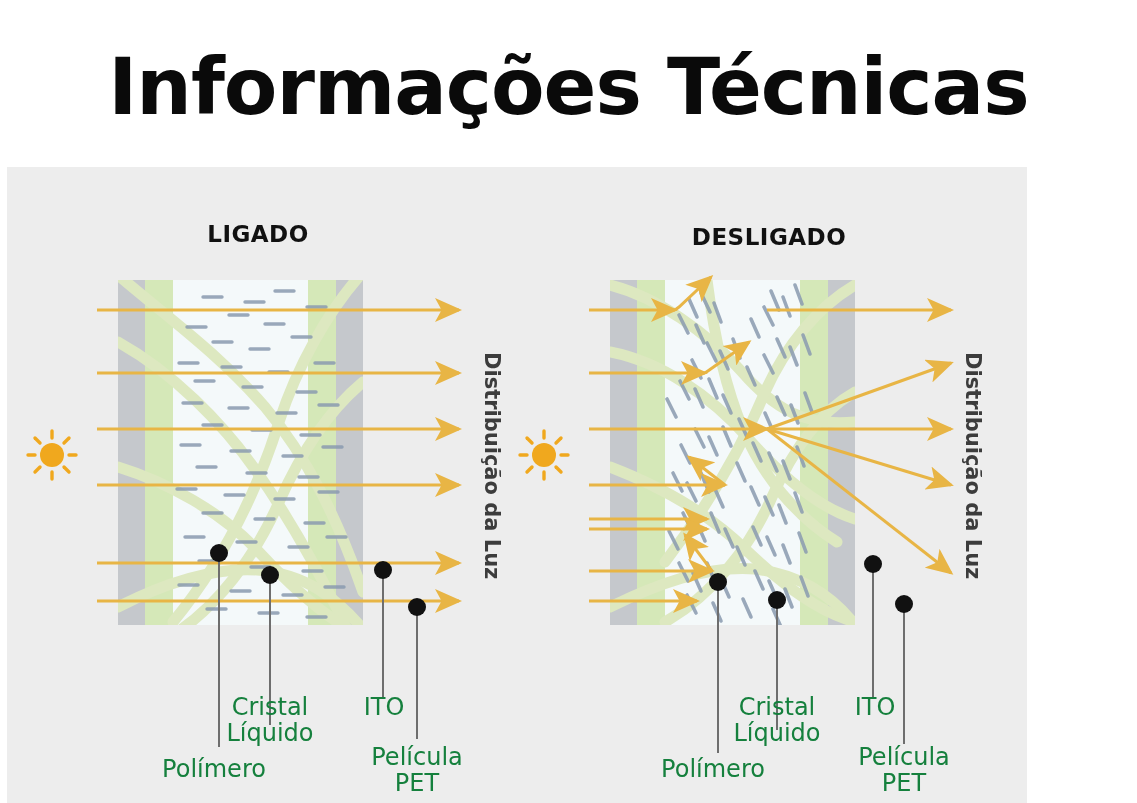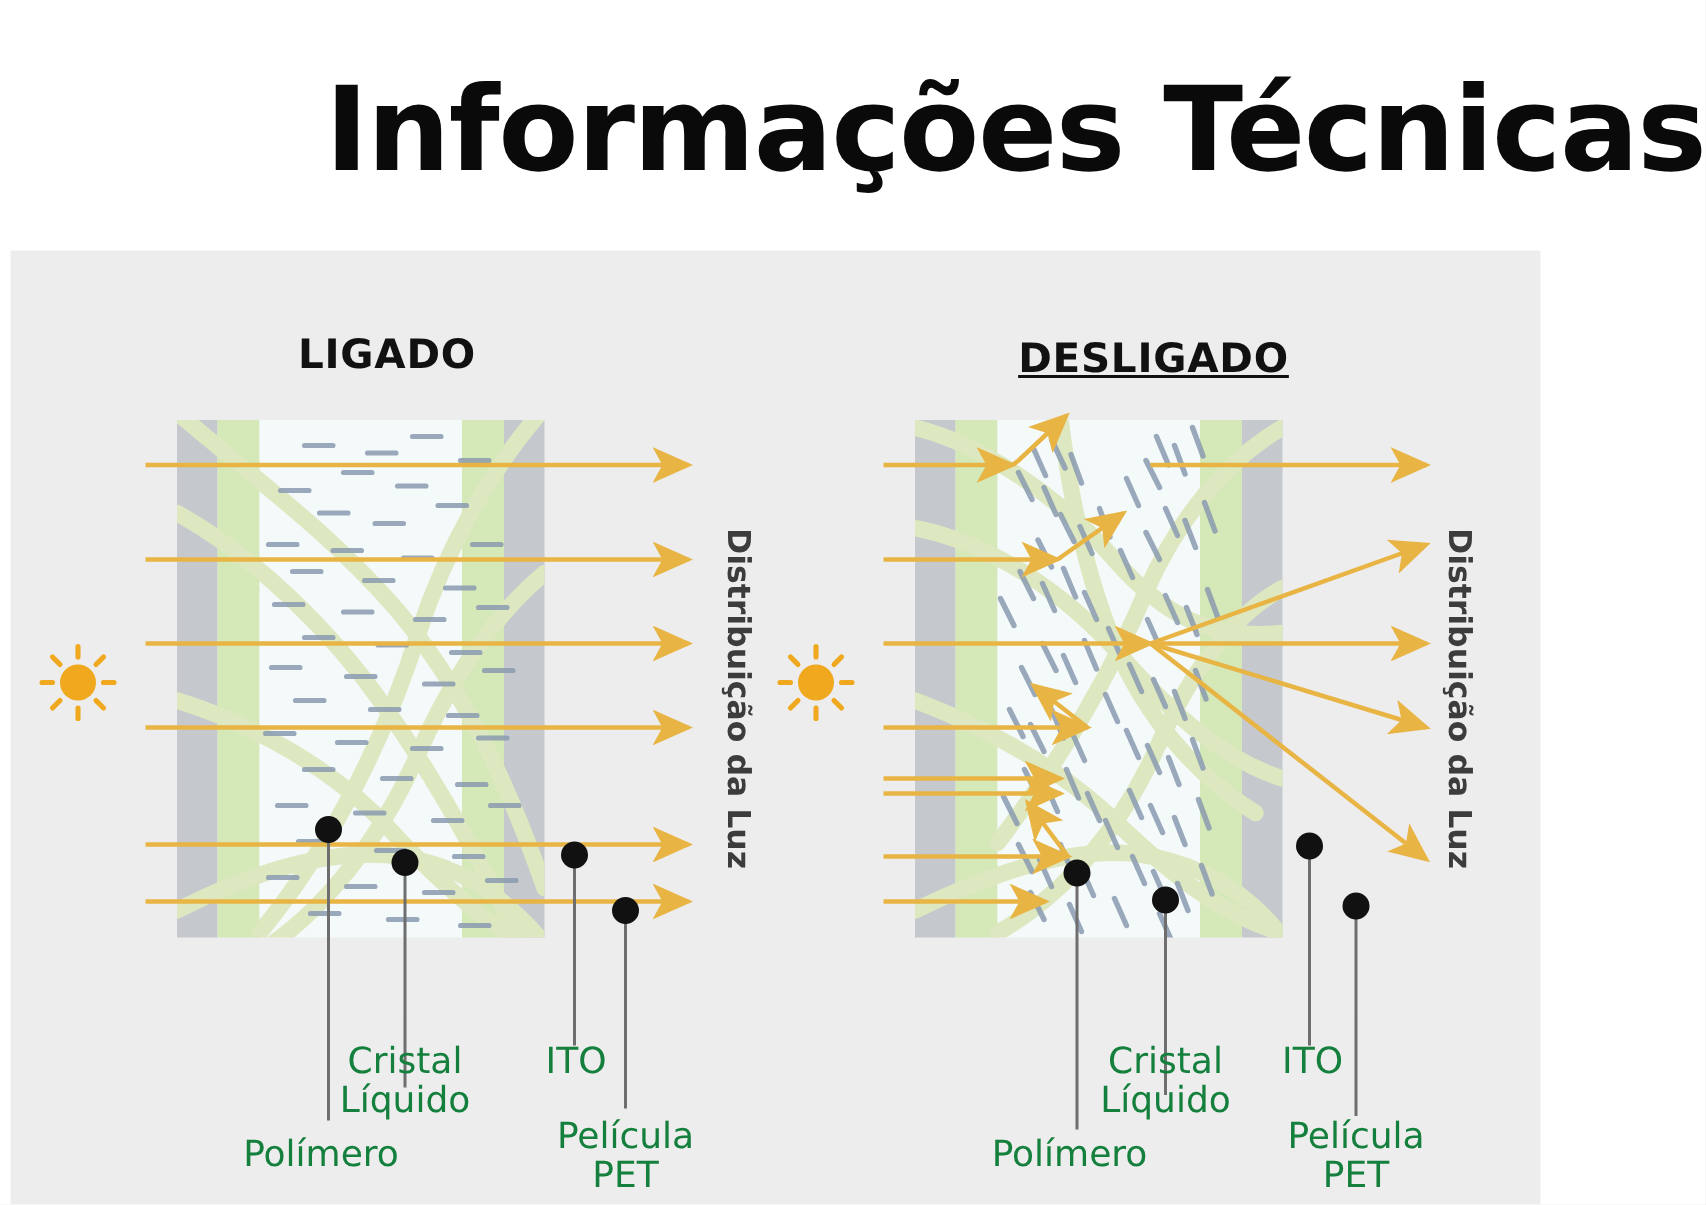--- a/index.html
+++ b/index.html
@@ -7,21 +7,21 @@
     width:1137px;height:803px;
     background:#ffffff;
     font-family:"Liberation Sans", sans-serif;
     overflow:hidden;
     position:relative;
   }
   #root{position:absolute;inset:0;background:#fff;}
 
   .title{
     position:absolute;left:0;top:48px;width:1137px;
-    text-align:right;
+    text-align:center;
     font-family:"DejaVu Sans", sans-serif;
     font-weight:bold;
     font-size:78px;
     letter-spacing:-1px;
     color:#0a0a0a;
     line-height:1;
     white-space:nowrap;
   }
 
   .panel{
@@ -29,28 +29,28 @@
     width:1020px;height:636px;
     background:#ededed;
   }
 
   .diagram{position:absolute;left:0;top:0;width:1020px;height:636px;}
 
   .dg-head{
     position:absolute;
     font-family:"DejaVu Sans", sans-serif;
     font-weight:bold;
-    font-size:27px;
+    font-size:23px;
     color:#111;
     letter-spacing:0.5px;
     white-space:nowrap;
     transform:translateX(-50%);
   }
   .dg-head.left{left:251px;top:54px;}
-  .dg-head.right{left:762px;top:57px;text-decoration:underline;}
+  .dg-head.right{left:762px;top:57px;}
 
   .axis-label{
     position:absolute;
     font-family:"DejaVu Sans", sans-serif;
     font-weight:bold;
     font-size:21px;
     color:#3c3c3c;
     white-space:nowrap;
     transform-origin:0 0;
     transform:rotate(90deg);

